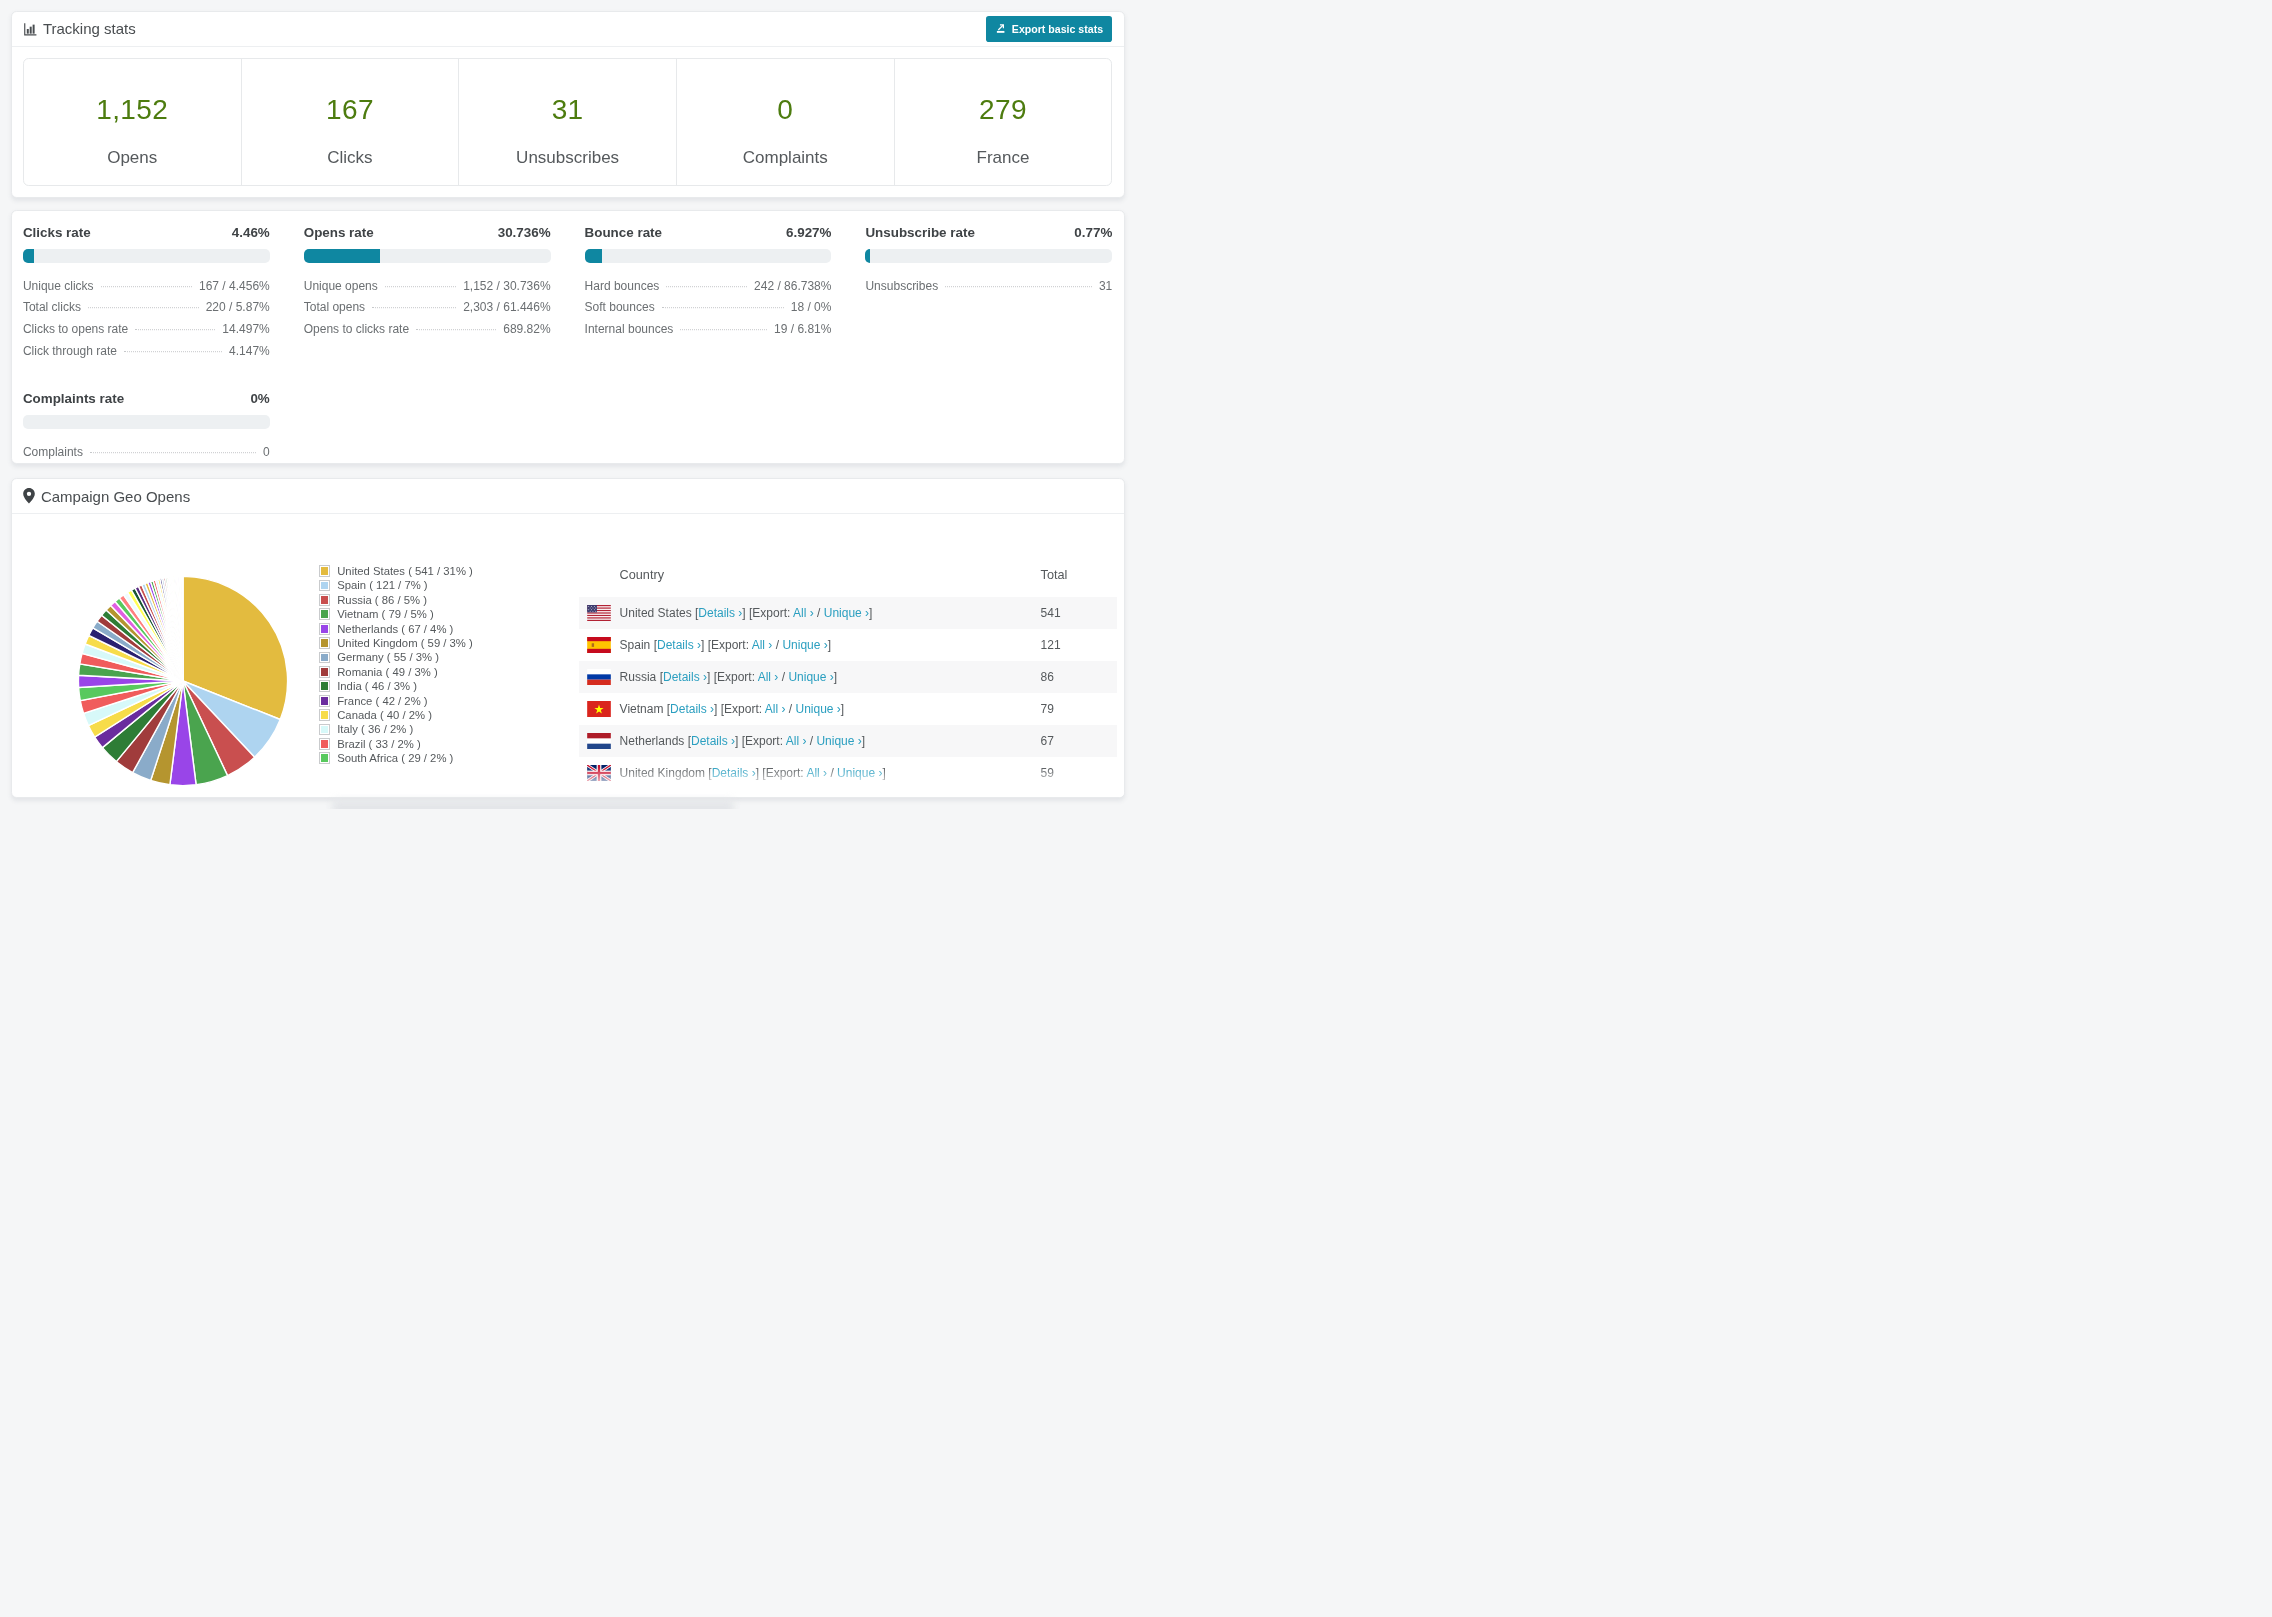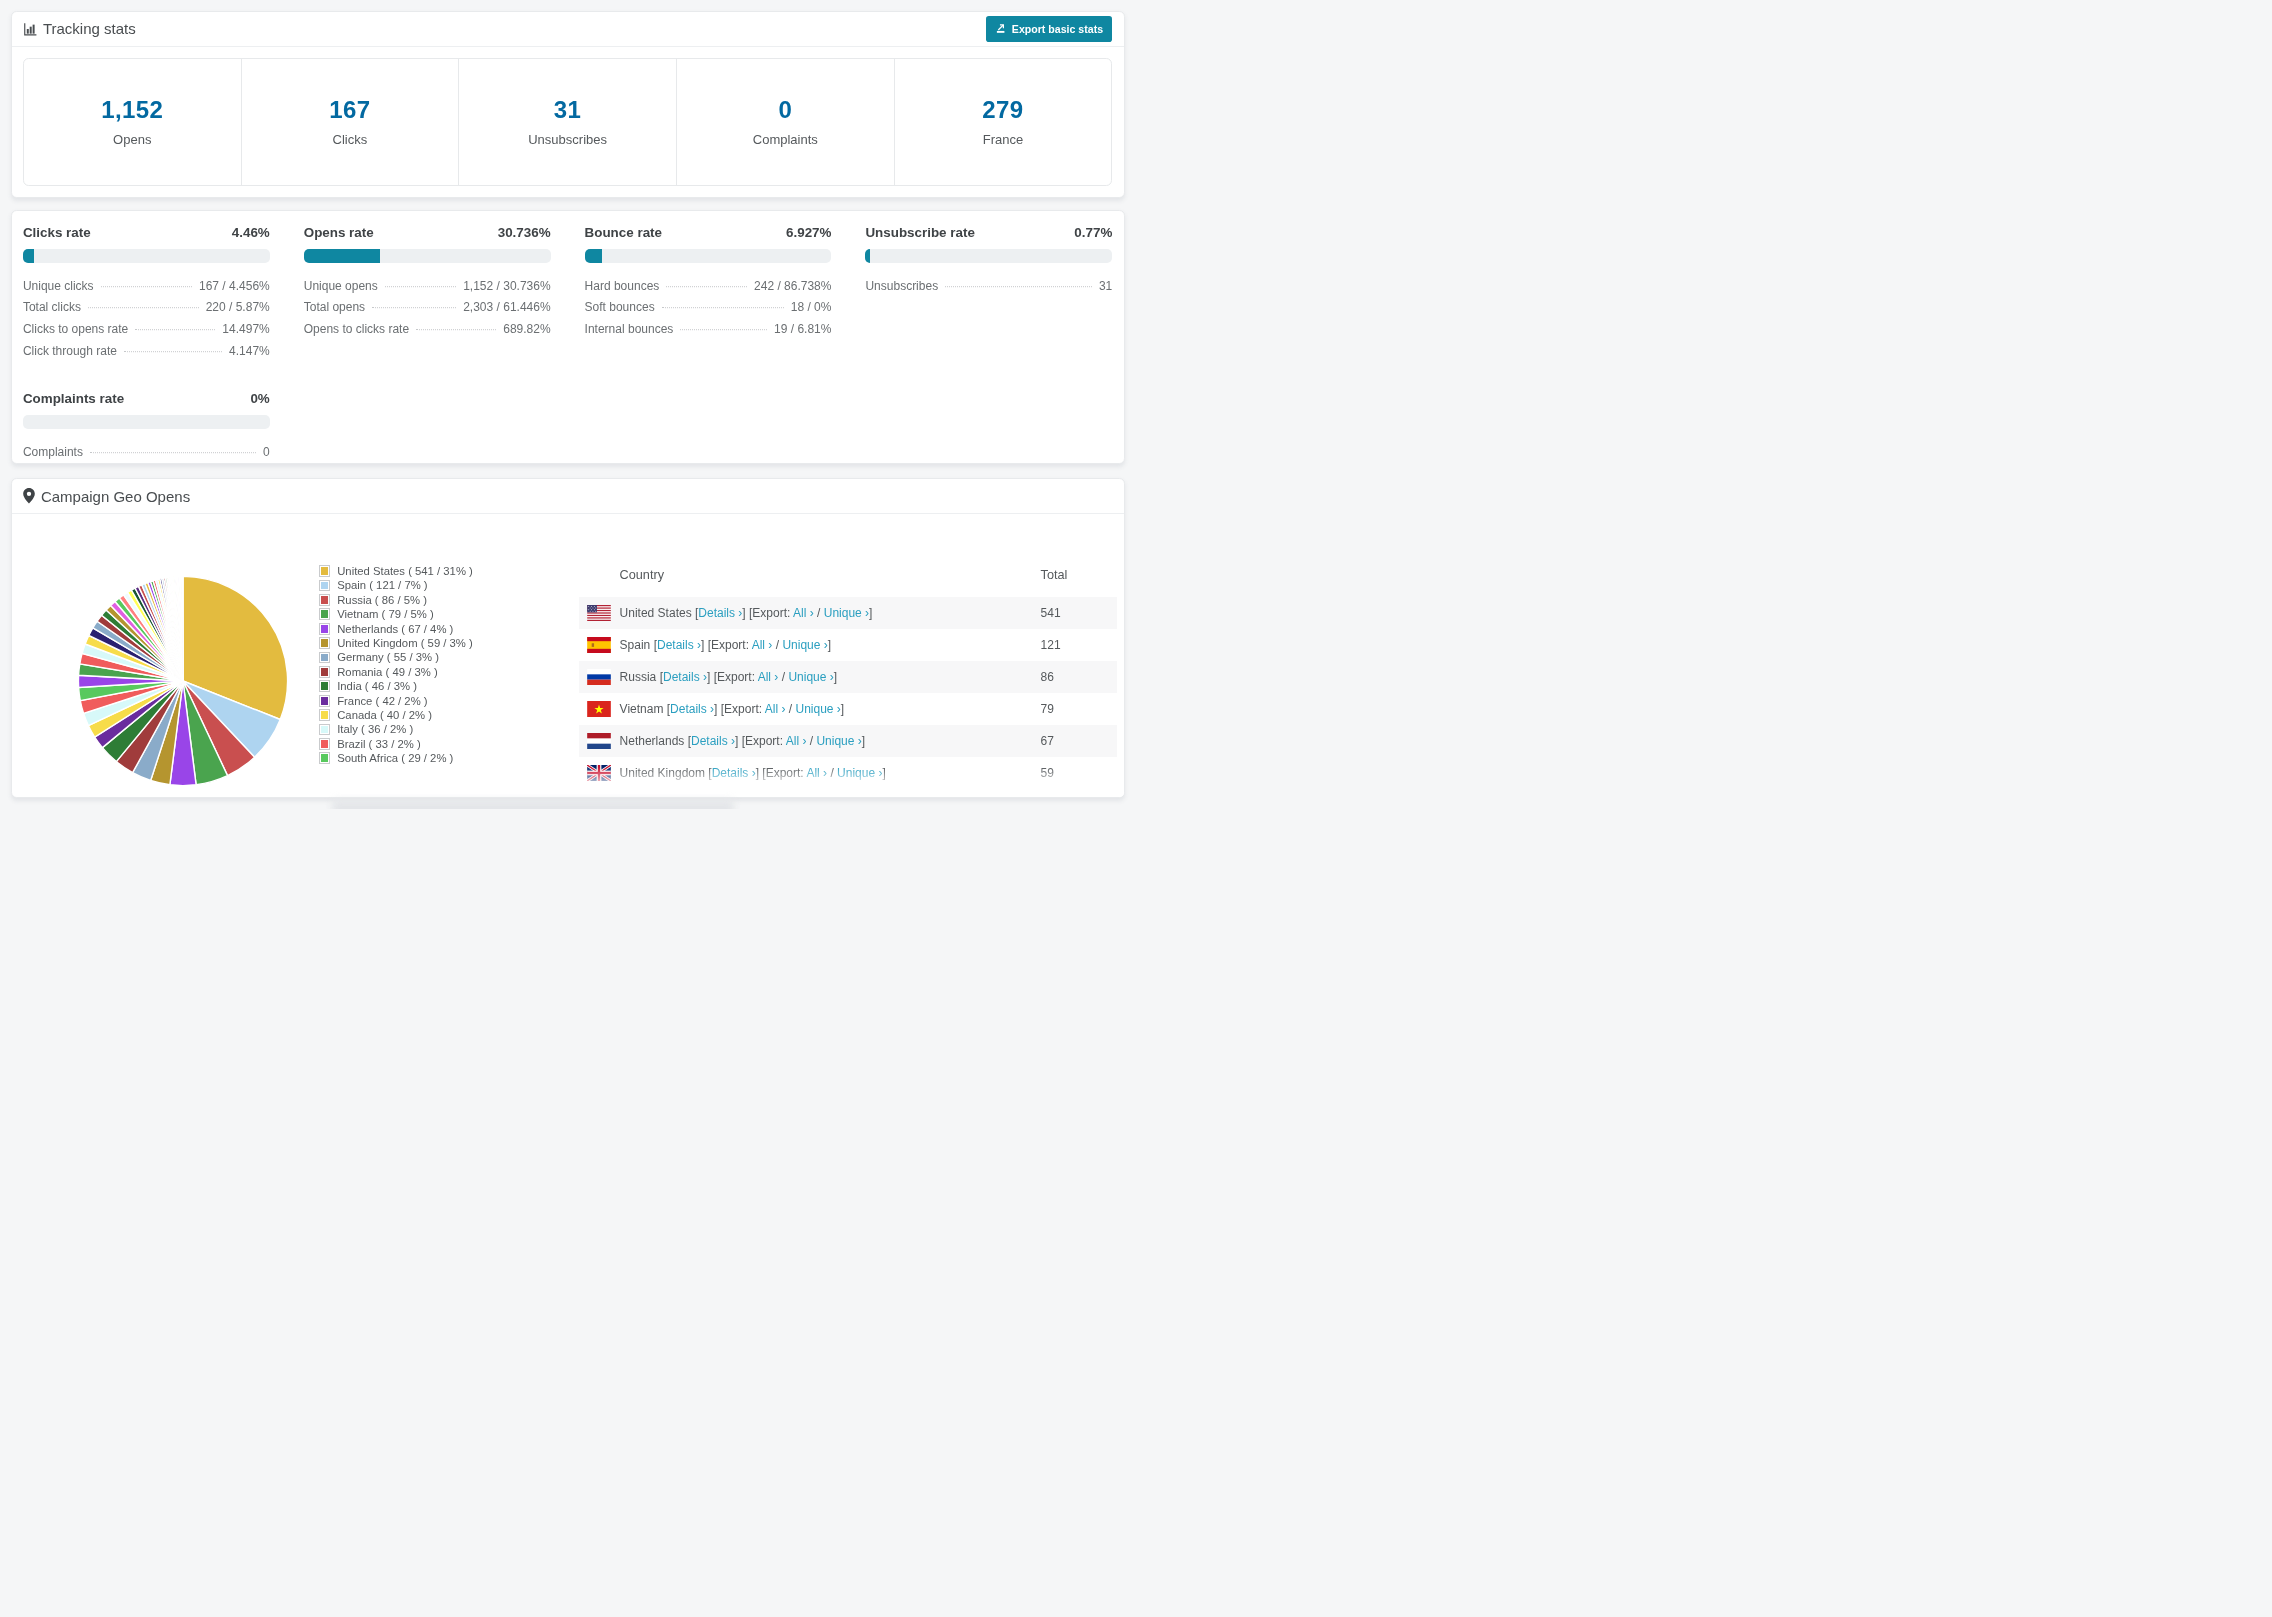--- a/index.html
+++ b/index.html
@@ -28,22 +28,22 @@
   .btn-export{
     display:flex;align-items:center;gap:5.6px;border:none;cursor:pointer;
     background:#0f87a1;color:#fff;font-size:10.6px;font-family:inherit;
     padding:6.4px 9.2px;border-radius:2.8px;font-weight:bold;
   }
 
   
   .summary{display:flex;margin:11.3px;border:0.7px solid #e7e9eb;border-radius:5.6px;height:128px;box-sizing:border-box}
   .summary-cell{flex:1;text-align:center;padding-top:34px}
   .summary-cell + .summary-cell{border-left:0.7px solid #e7e9eb}
-  .summary-value{font-size:24px;font-weight:bold;color:#0369a1;letter-spacing:0.4px;line-height:34px}
-  .summary-label{font-size:13px;color:#55595c;margin-top:5px}
+  .summary-value{font-size:28px;font-weight:normal;color:#4d7c0f;letter-spacing:0.4px;line-height:34px}
+  .summary-label{font-size:17px;color:#55595c;margin-top:21px}
 
   
   .rates-grid{display:grid;grid-template-columns:1fr 1fr 1fr 1fr;column-gap:34px;row-gap:25.4px}
   .rate-header{display:flex;justify-content:space-between;align-items:baseline;font-size:13.4px;font-weight:bold;color:#3f4346}
   .bar-track{height:14px;background:#edf0f2;border-radius:5px;margin:9.2px 0 15.5px;position:relative}
   .bar-fill{height:14px;background:#0f87a1;border-radius:5px 0 0 5px;position:absolute;left:0;top:0}
   .rate-row{display:flex;align-items:baseline;font-size:12px;color:#6b6f72;margin-bottom:7.8px}
   .leader{flex:1;border-bottom:1.4px dotted #c6c8ca;margin:0 7px;transform:translateY(-2.8px)}
   .rate-row .val{white-space:nowrap}
 

